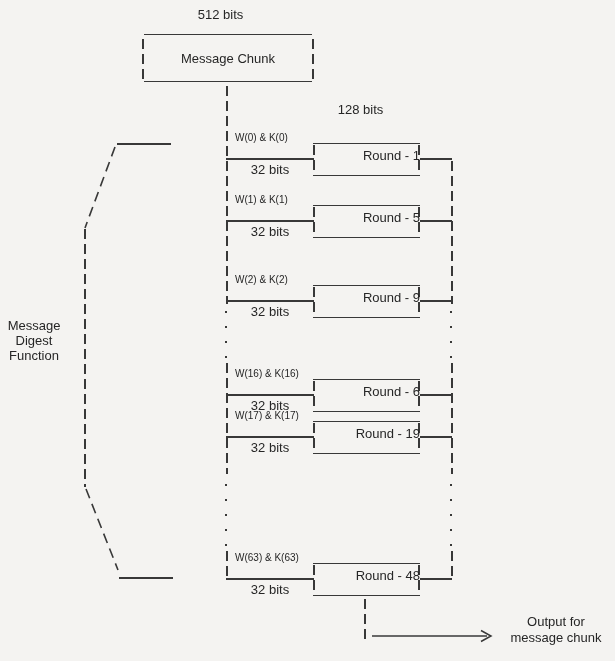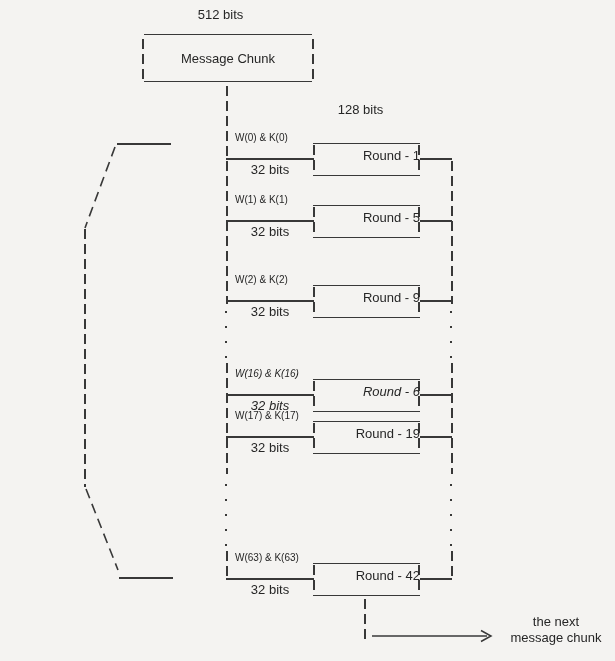--- a/index.html
+++ b/index.html
@@ -74,20 +74,25 @@
   <div class="vd" style="left:451px;top:551px;height:28px;"></div>
 
   <div class="dots" style="left:225px;top:311px;height:48px;"></div>
   <div class="dots" style="left:450px;top:311px;height:48px;"></div>
   <div class="dots" style="left:225px;top:484px;height:63px;"></div>
   <div class="dots" style="left:450px;top:484px;height:63px;"></div>
 
   <div class="hl" style="left:117px;top:143px;width:54px;"></div>
   <div class="vd" style="left:84px;top:229px;height:258px;"></div>
   <div class="hl" style="left:119px;top:577px;width:54px;"></div>
+  <div class="lbl ctr" style="left:0;top:318px;width:68px;">
+    <div>Message</div>
+    <div>Digest</div>
+    <div>Function</div>
+  </div>
 
   <div class="round" style="top:131px;">
     <span class="wk">W(0) &amp; K(0)</span>
     <div class="hl chan"></div>
     <span class="bits">32 bits</span>
     <div class="rbox">
       <div class="vd e l"></div>
       <div class="vd e r"></div>
     </div>
     <span class="rlabel">Round - 1</span>
@@ -111,21 +116,21 @@
     <div class="hl chan"></div>
     <span class="bits">32 bits</span>
     <div class="rbox">
       <div class="vd e l"></div>
       <div class="vd e r"></div>
     </div>
     <span class="rlabel">Round - 9</span>
     <div class="hl conn"></div>
   </div>
 
-  <div class="round" style="top:367px;font-style:italic;">
+  <div class="round" style="top:367px;">
     <span class="wk">W(16) &amp; K(16)</span>
     <div class="hl chan"></div>
     <span class="bits">32 bits</span>
     <div class="rbox">
       <div class="vd e l"></div>
       <div class="vd e r"></div>
     </div>
     <span class="rlabel">Round - 6</span>
     <div class="hl conn"></div>
   </div>
@@ -143,33 +148,33 @@
   </div>
 
   <div class="round" style="top:551px;text-decoration:underline;">
     <span class="wk">W(63) &amp; K(63)</span>
     <div class="hl chan"></div>
     <span class="bits">32 bits</span>
     <div class="rbox">
       <div class="vd e l"></div>
       <div class="vd e r"></div>
     </div>
-    <span class="rlabel">Round - 42</span>
+    <span class="rlabel">Round - 48</span>
     <div class="hl conn"></div>
   </div>
 
   <div class="vd" style="left:364px;top:599px;height:44px;"></div>
 
   <svg width="615" height="661" viewBox="0 0 615 661">
     <line x1="115" y1="147" x2="85" y2="228" stroke="#383838" stroke-width="1.6" stroke-dasharray="10 6"></line>
     <line x1="86" y1="489" x2="118" y2="570" stroke="#383838" stroke-width="1.6" stroke-dasharray="10 6"></line>
     <g>
       <line x1="372" y1="636" x2="487" y2="636" stroke="#383838" stroke-width="1.5"></line>
       <polyline points="481,630.5 491,636 481,641.5" fill="none" stroke="#383838" stroke-width="1.5"></polyline>
     </g>
   </svg>
 
   <div class="lbl ctr" style="left:503px;top:614px;width:106px;line-height:15.5px;">
-    <div>the next</div>
+    <div>Output for</div>
     <div>message chunk</div>
   </div>
 
 </div>
 
 </body></html>

